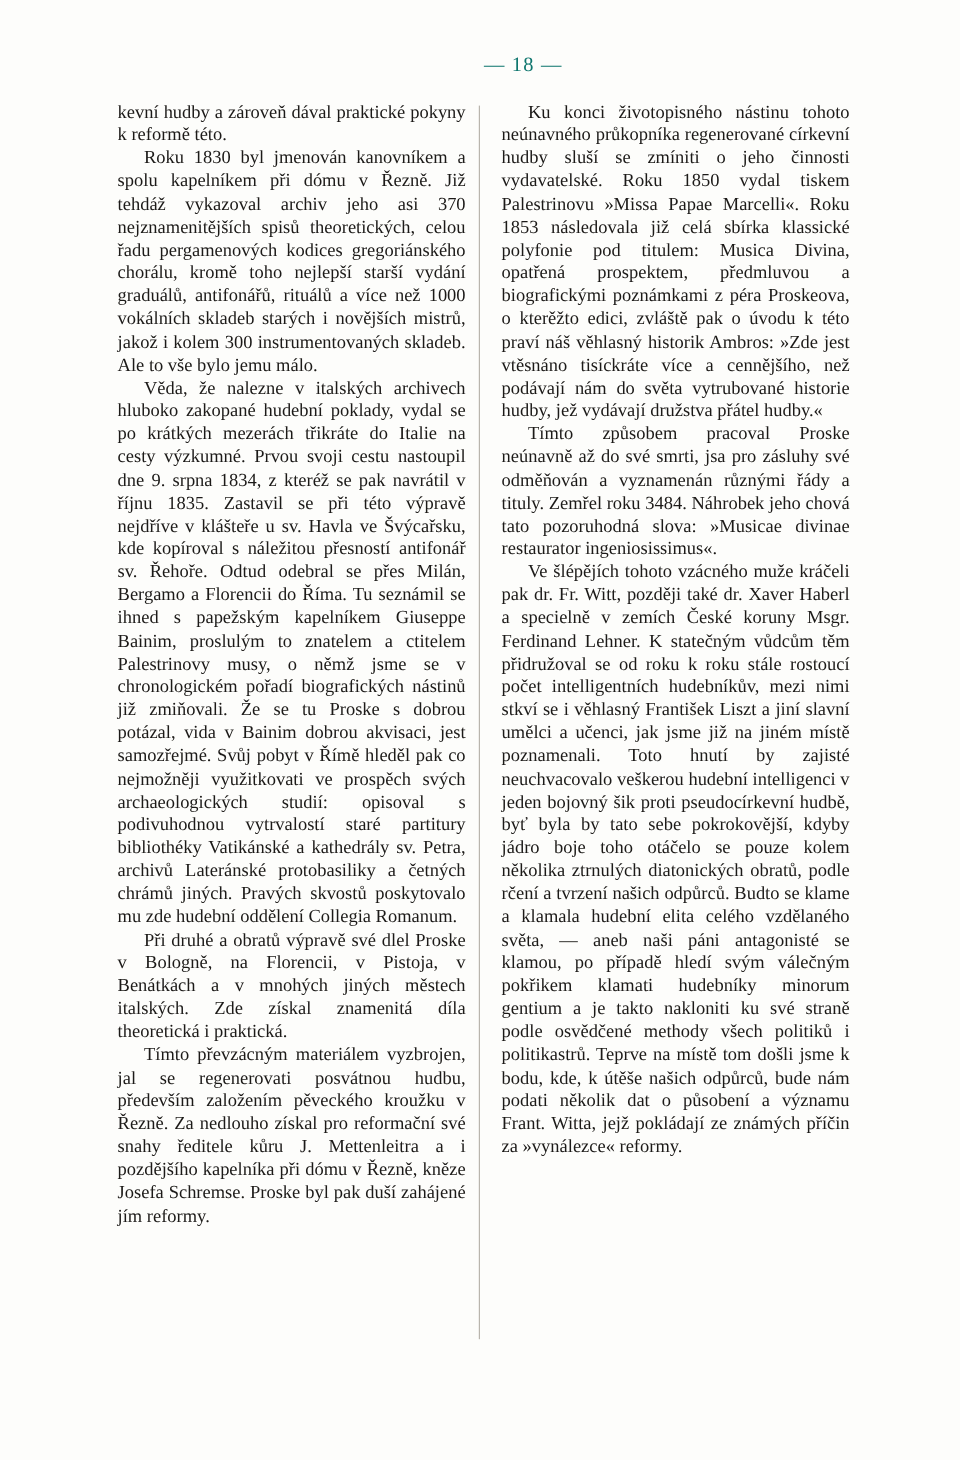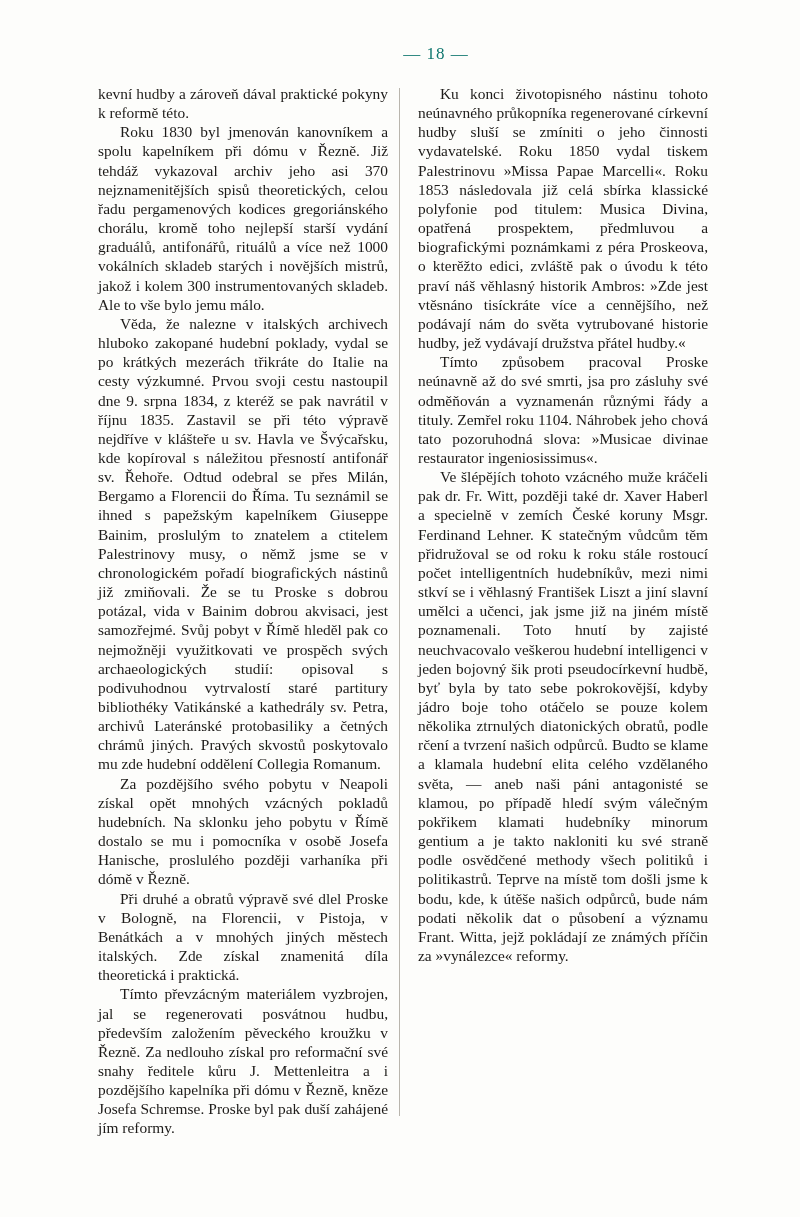--- a/index.html
+++ b/index.html
@@ -71,26 +71,25 @@
   <div class="page-number">— 18 —</div>
 
   <div class="divider"></div>
 
   <div class="columns">
 
     <div class="column col-left">
       <p>kevní hudby a zároveň dával praktické pokyny k reformě této.</p>
       <p class="indent">Roku 1830 byl jmenován kanovníkem a spolu kapelníkem při dómu v Řezně. Již tehdáž vykazoval archiv jeho asi 370 nejznamenitějších spisů theoretických, celou řadu pergamenových kodices gregoriánského chorálu, kromě toho nejlepší starší vydání graduálů, antifonářů, rituálů a více než 1000 vokálních skladeb starých i novějších mistrů, jakož i kolem 300 instrumentovaných skladeb. Ale to vše bylo jemu málo.</p>
       <p class="indent">Věda, že nalezne v italských archivech hluboko zakopané hudební poklady, vydal se po krátkých mezerách třikráte do Italie na cesty výzkumné. Prvou svoji cestu nastoupil dne 9. srpna 1834, z kteréž se pak navrátil v říjnu 1835. Zastavil se při této výpravě nejdříve v klášteře u sv. Havla ve Švýcařsku, kde kopíroval s náležitou přesností antifonář sv. Řehoře. Odtud odebral se přes Milán, Bergamo a Florencii do Říma. Tu seznámil se ihned s papežským kapelníkem Giuseppe Bainim, proslulým to znatelem a ctitelem Palestrinovy musy, o němž jsme se v chronologickém pořadí biografických nástinů již zmiňovali. Že se tu Proske s dobrou potázal, vida v Bainim dobrou akvisaci, jest samozřejmé. Svůj pobyt v Římě hleděl pak co nejmožněji využitkovati ve prospěch svých archaeologických studií: opisoval s podivuhodnou vytrvalostí staré partitury bibliothéky Vatikánské a kathedrály sv. Petra, archivů Lateránské protobasiliky a četných chrámů jiných. Pravých skvostů poskytovalo mu zde hudební oddělení Collegia Romanum.</p>
-      <p class="indent">Za pozdějšího svého pobytu v Neapoli získal opět mnohých vzácných pokladů hudebních. Na sklonku jeho pobytu v Římě dostalo se mu i pomocníka v osobě Josefa Hanische, proslulého později varhaníka při dómě v Řezně.</p>
       <p class="indent">Při druhé a obratů výpravě své dlel Proske v Bologně, na Florencii, v Pistoja, v Benátkách a v mnohých jiných městech italských. Zde získal znamenitá díla theoretická i praktická.</p>
       <p class="indent">Tímto převzácným materiálem vyzbrojen, jal se regenerovati posvátnou hudbu, především založením pěveckého kroužku v Řezně. Za nedlouho získal pro reformační své snahy ředitele kůru J. Mettenleitra a i pozdějšího kapelníka při dómu v Řezně, kněze Josefa Schremse. Proske byl pak duší zahájené jím reformy.</p>
     </div>
 
     <div class="column col-right">
       <p class="indent">Ku konci životopisného nástinu tohoto neúnavného průkopníka regenerované církevní hudby sluší se zmíniti o jeho činnosti vydavatelské. Roku 1850 vydal tiskem Palestrinovu »Missa Papae Marcelli«. Roku 1853 následovala již celá sbírka klassické polyfonie pod titulem: Musica Divina, opatřená prospektem, předmluvou a biografickými poznámkami z péra Proskeova, o kterěžto edici, zvláště pak o úvodu k této praví náš věhlasný historik Ambros: »Zde jest vtěsnáno tisíckráte více a cennějšího, než podávají nám do světa vytrubované historie hudby, jež vydávají družstva přátel hudby.«</p>
-      <p class="indent">Tímto způsobem pracoval Proske neúnavně až do své smrti, jsa pro zásluhy své odměňován a vyznamenán různými řády a tituly. Zemřel roku 1104. Náhrobek jeho chová tato pozoruhodná slova: »Musicae divinae restaurator ingeniosissimus«.</p>
+      <p class="indent">Tímto způsobem pracoval Proske neúnavně až do své smrti, jsa pro zásluhy své odměňován a vyznamenán různými řády a tituly. Zemřel roku 3484. Náhrobek jeho chová tato pozoruhodná slova: »Musicae divinae restaurator ingeniosissimus«.</p>
       <p class="indent">Ve šlépějích tohoto vzácného muže kráčeli pak dr. Fr. Witt, později také dr. Xaver Haberl a specielně v zemích České koruny Msgr. Ferdinand Lehner. K statečným vůdcům těm přidružoval se od roku k roku stále rostoucí počet intelligentních hudebníkův, mezi nimi stkví se i věhlasný František Liszt a jiní slavní umělci a učenci, jak jsme již na jiném místě poznamenali. Toto hnutí by zajisté neuchvacovalo veškerou hudební intelligenci v jeden bojovný šik proti pseudocírkevní hudbě, byť byla by tato sebe pokrokovější, kdyby jádro boje toho otáčelo se pouze kolem několika ztrnulých diatonických obratů, podle rčení a tvrzení našich odpůrců. Budto se klame a klamala hudební elita celého vzdělaného světa, — aneb naši páni antagonisté se klamou, po případě hledí svým válečným pokřikem klamati hudebníky minorum gentium a je takto nakloniti ku své straně podle osvědčené methody všech politiků i politikastrů. Teprve na místě tom došli jsme k bodu, kde, k útěše našich odpůrců, bude nám podati několik dat o působení a významu Frant. Witta, jejž pokládají ze známých příčin za »vynálezce« reformy.</p>
     </div>
 
   </div>
 
 </div>
 
 </body></html>

